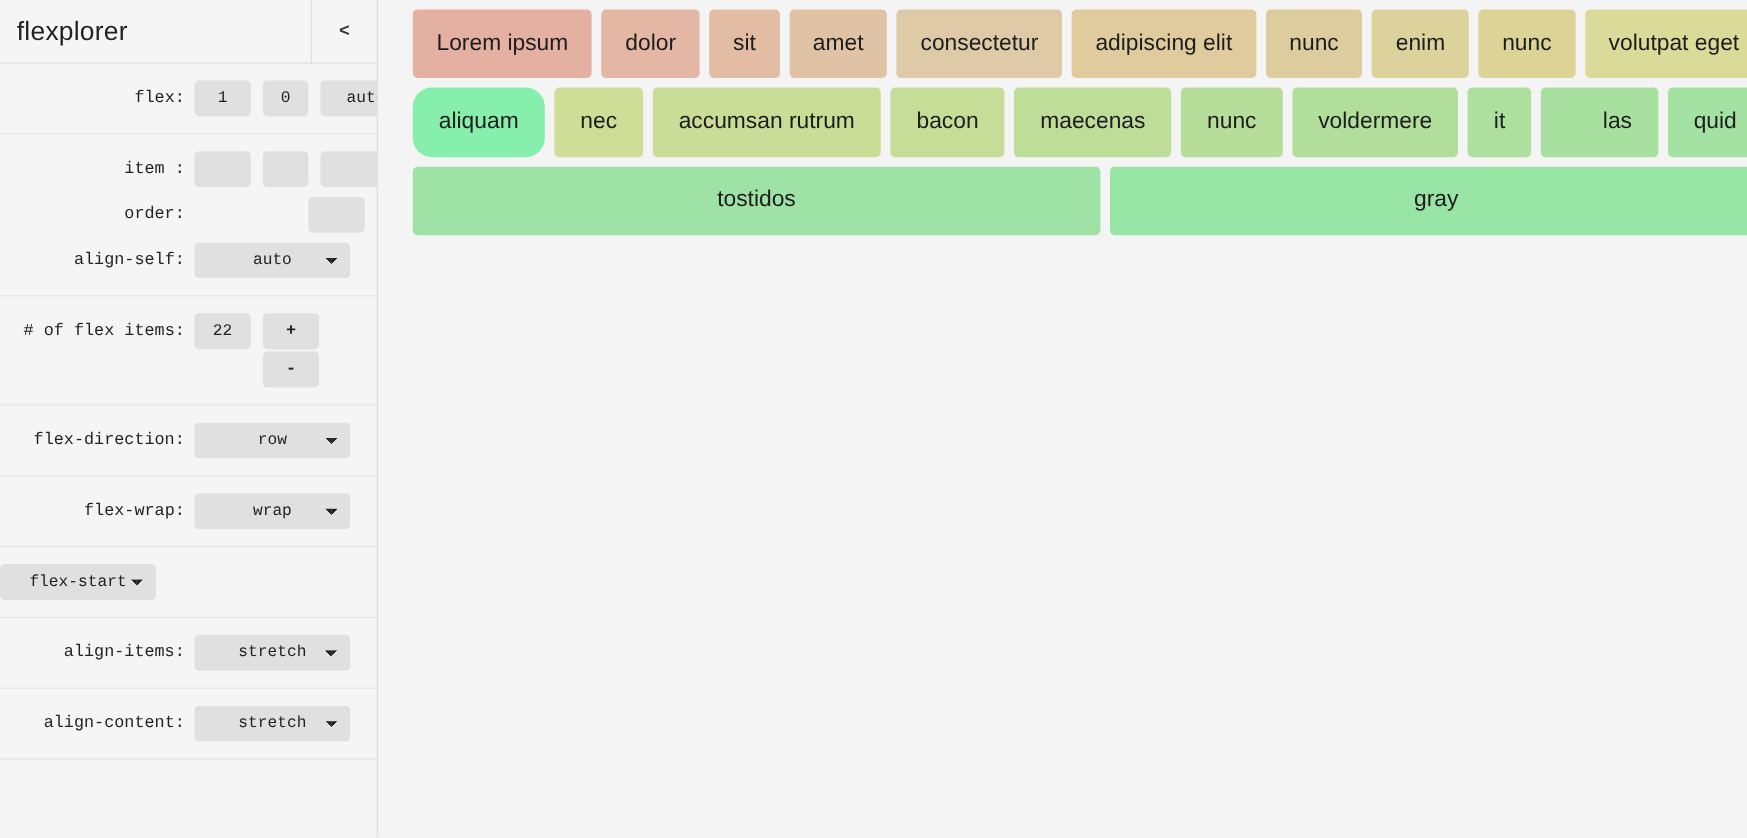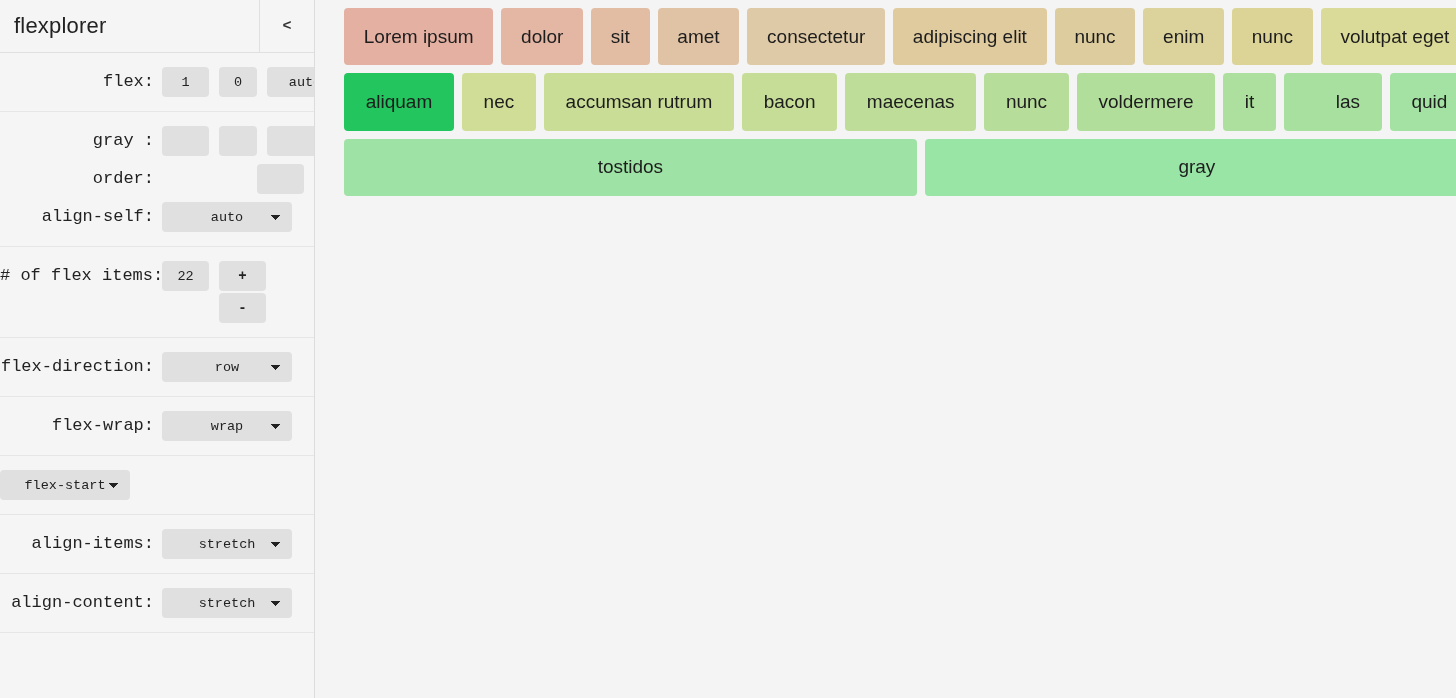--- a/index.html
+++ b/index.html
@@ -63,21 +63,21 @@
     display: flex;
     align-items: flex-start;
     padding: 4px 0;
   }
   .lbl {
     width: 162px;
     min-width: 162px;
     text-align: right;
     padding-right: 8px;
     font-family: "Liberation Mono", monospace;
-    font-size: 17px;
+    font-size: 14px;
     color: #222;
     line-height: 30px;
     white-space: nowrap;
   }
   .ctrls { display: flex; align-items: flex-start; gap: 10px; }
 
   input.fld {
     height: 30px;
     background: #e0e0e0;
     border: none;
@@ -196,21 +196,21 @@
         <div class="ctrls">
           <input class="fld w-flexgrow" value="1" style="">
           <input class="fld w-flexshrink" value="0" style="">
           <input class="fld w-flexbasis" value="auto" style="">
         </div>
       </div>
     </div>
 
     <div class="sb-section">
       <div class="row">
-        <div class="lbl">gray :</div>
+        <div class="lbl">item :</div>
         <div class="ctrls">
           <input class="fld w-itm-a" value="" style="">
           <input class="fld w-itm-b" value="" style="">
           <input class="fld w-itm-c" value="" style="">
         </div>
       </div>
       <div class="row">
         <div class="lbl">order:</div>
         <div class="ctrls">
           <div style="width:85px"></div>
@@ -289,21 +289,21 @@
         <div class="flex-item" style="background: rgb(227, 176, 162);">Lorem ipsum</div>
         <div class="flex-item" style="background: rgb(228, 182, 164);">dolor</div>
         <div class="flex-item" style="background: rgb(226, 189, 164);">sit</div>
         <div class="flex-item" style="background: rgb(224, 195, 165);">amet</div>
         <div class="flex-item" style="background: rgb(222, 202, 166);">consectetur</div>
         <div class="flex-item" style="background: rgb(224, 203, 159);">adipiscing elit</div>
         <div class="flex-item" style="background: rgb(221, 204, 158);">nunc</div>
         <div class="flex-item" style="background: rgb(219, 210, 156);">enim</div>
         <div class="flex-item" style="background: rgb(220, 212, 150);">nunc</div>
         <div class="flex-item" style="background: rgb(219, 219, 153);">volutpat eget</div>
-        <div class="flex-item" style="background: #22c55e;">aliquam</div>
+        <div class="flex-item" style="background: #86efac; border-radius: 16px;">aliquam</div>
         <div class="flex-item" style="background: rgb(208, 221, 150);">nec</div>
         <div class="flex-item" style="background: rgb(202, 221, 150);">accumsan rutrum</div>
         <div class="flex-item" style="background: rgb(197, 221, 151);">bacon</div>
         <div class="flex-item" style="background: rgb(190, 221, 153);">maecenas</div>
         <div class="flex-item" style="background: rgb(183, 221, 155);">nunc</div>
         <div class="flex-item" style="background: rgb(178, 222, 156);">voldermere</div>
         <div class="flex-item" style="background: rgb(173, 224, 158);">it</div>
         <div class="flex-item" style="background: rgb(168, 224, 160); padding-left: 48px;">las</div>
         <div class="flex-item" style="background: rgb(163, 226, 162);">quid</div>
         <div class="flex-item" style="background: rgb(158, 227, 165);">tostidos</div>

